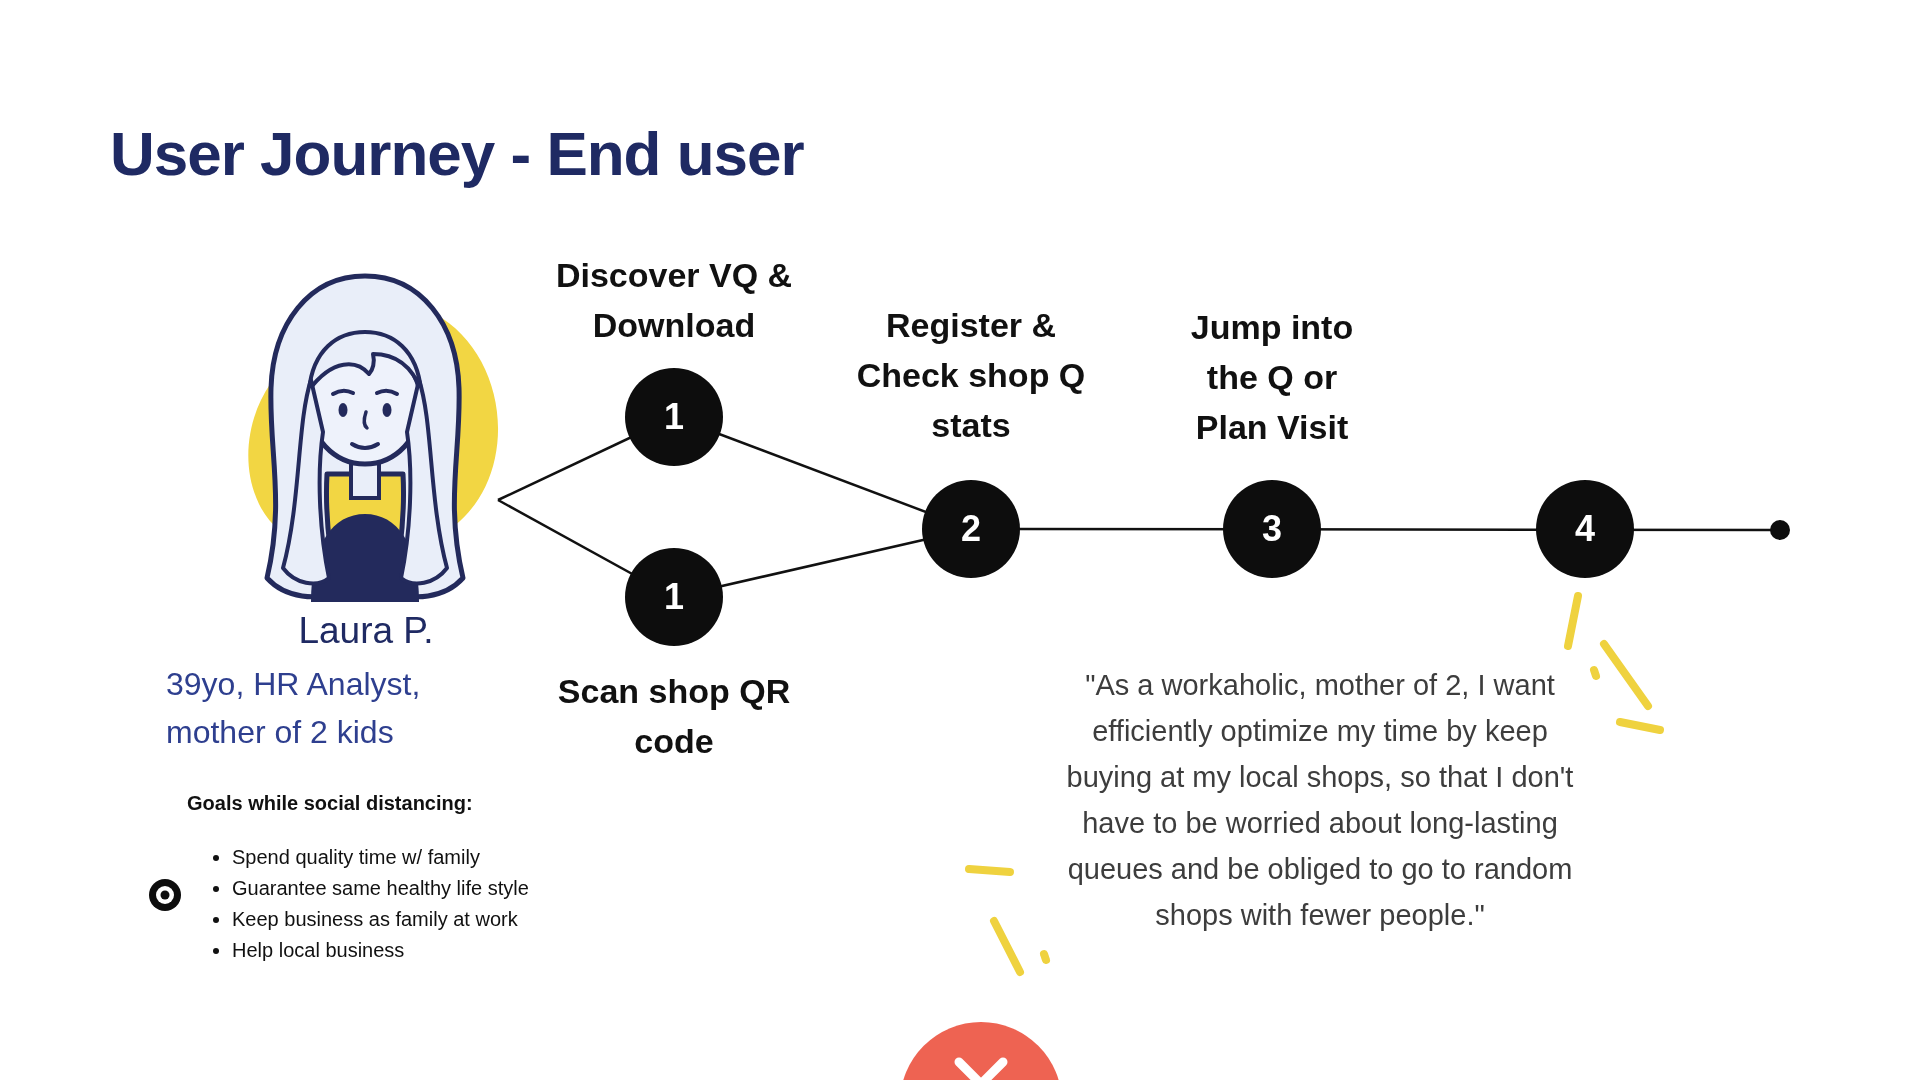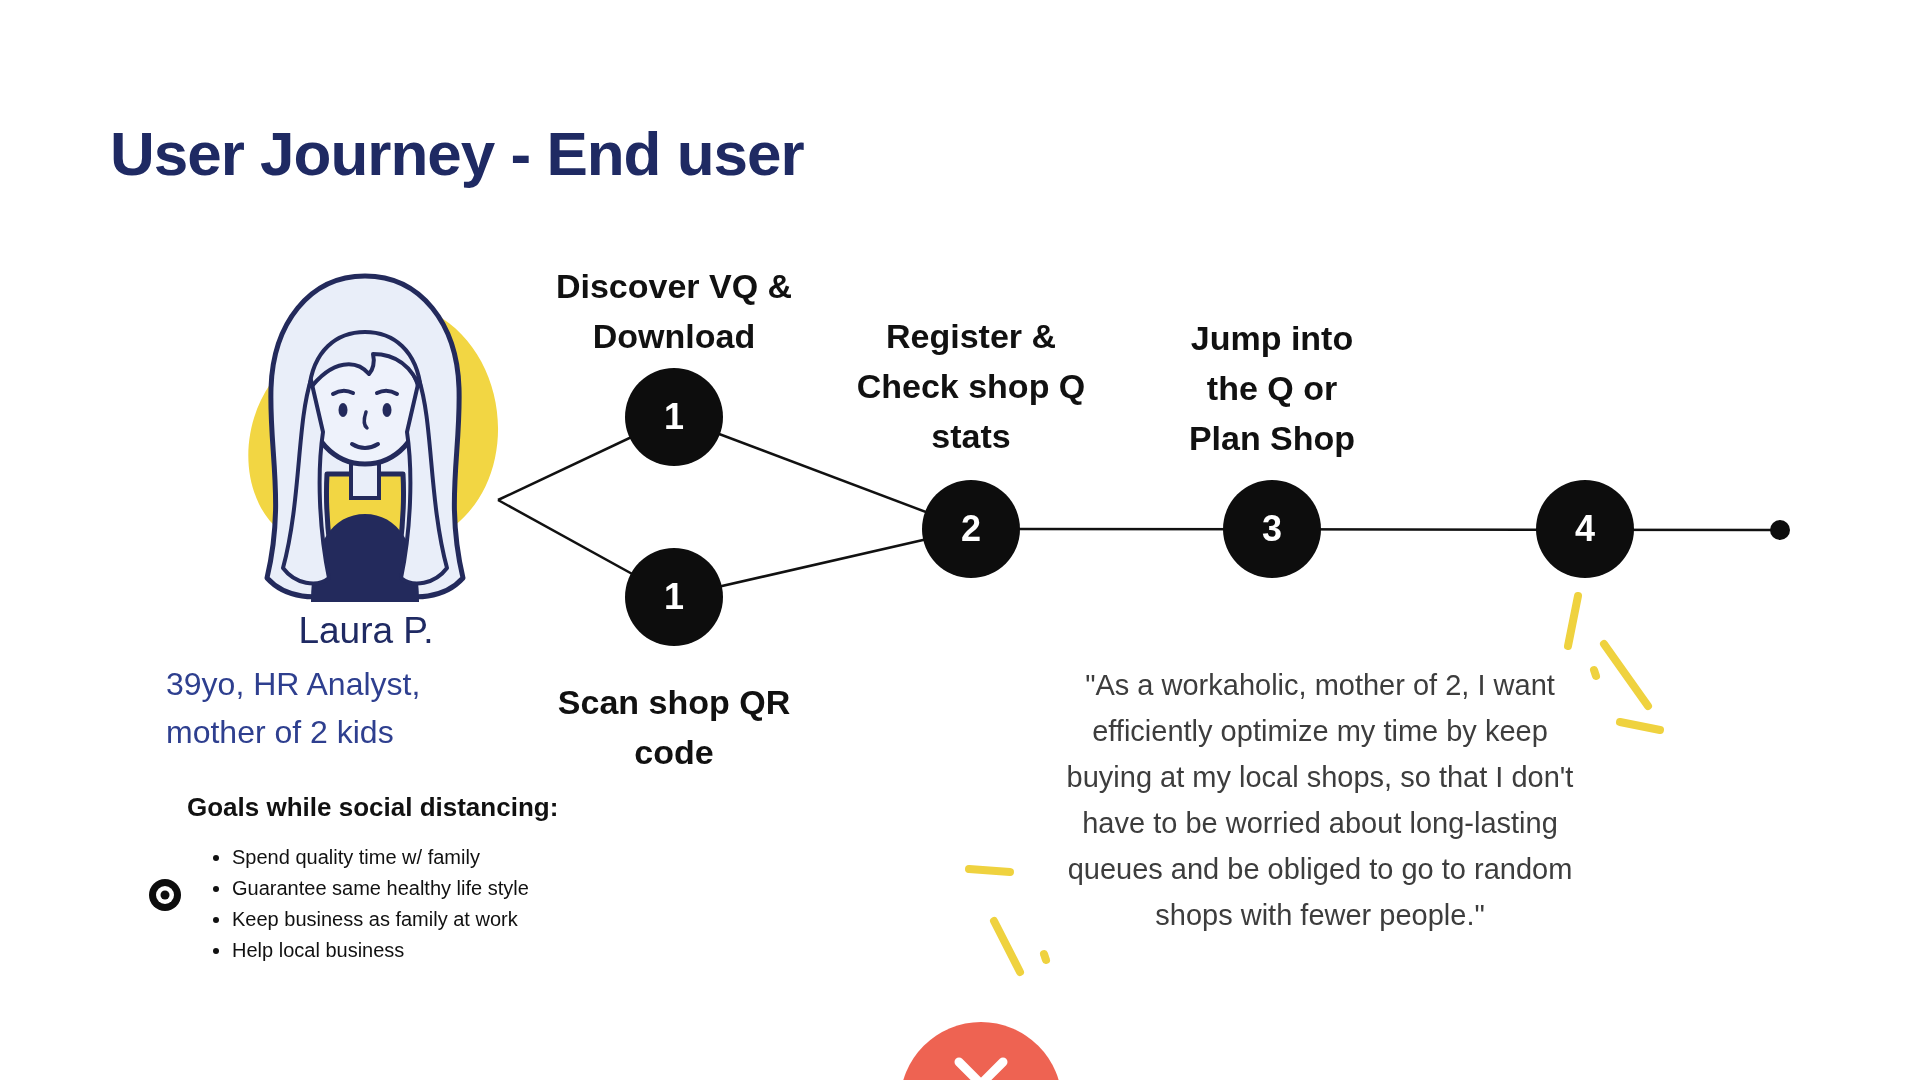--- a/index.html
+++ b/index.html
@@ -28,39 +28,39 @@
   .node-2  { left:922px; top:480px; }
   .node-3  { left:1223px; top:480px; }
   .node-4  { left:1536px; top:480px; }
   .end-dot {
     position:absolute; left:1770px; top:520px; width:20px; height:20px;
     border-radius:50%; background:#0d0d0d;
   }
   .step-label {
     position:absolute; width:360px; text-align:center;
     font-size:34px; font-weight:bold; color:#111111;
-    line-height:50px; white-space:pre-line;margin-top:11px;
+    line-height:50px; white-space:pre-line;
   }
   .label-discover { left:494px; top:250px; }
   .label-scan     { left:494px; top:666px; }
   .label-register { left:791px; top:300px; }
   .label-jump     { left:1092px; top:302px; }
   .label-shop     { left:1405px; top:352px; }
   .persona-avatar { position:absolute; left:225px; top:262px; width:280px; height:350px; }
   .persona-name {
     position:absolute; left:166px; top:610px; width:400px; text-align:center;
     font-size:37px; font-weight:normal; color:#1f2a63;
   }
   .persona-desc {
     position:absolute; left:166px; top:660px; width:400px; text-align:left;
     font-size:32px; color:#2e3f8f; line-height:48px; white-space:pre-line;
   }
   .goals-heading {
     position:absolute; left:187px; top:792px;
-    font-size:26px; font-weight:bold; color:#111111;
+    font-size:20px; font-weight:bold; color:#111111;
   }
   .goals-list {
     position:absolute; left:232px; top:842px;
     font-size:20px; color:#111111; line-height:31px;
     list-style:disc outside;
   }
   .target-icon { position:absolute; left:148px; top:878px; width:34px; height:34px; }
   .quote-text {
     position:absolute; left:980px; top:662px; width:680px; text-align:center;
     font-size:29px; color:#3d3d3d; line-height:46px; white-space:pre-line;
@@ -129,21 +129,21 @@
 
   <div class="step-label label-discover">Discover VQ &amp;
 Download</div>
   <div class="step-label label-scan">Scan shop QR
 code</div>
   <div class="step-label label-register">Register &amp;
 Check shop Q
 stats</div>
   <div class="step-label label-jump">Jump into
 the Q or
-Plan Shop</div>
+Plan Visit</div>
 
   <div class="node node-1a">1</div>
   <div class="node node-1b">1</div>
   <div class="node node-2">2</div>
   <div class="node node-3">3</div>
   <div class="node node-4">4</div>
   <div class="end-dot"></div>
 
   <div class="quote-text">"As a workaholic, mother of 2, I want
 efficiently optimize my time by keep

